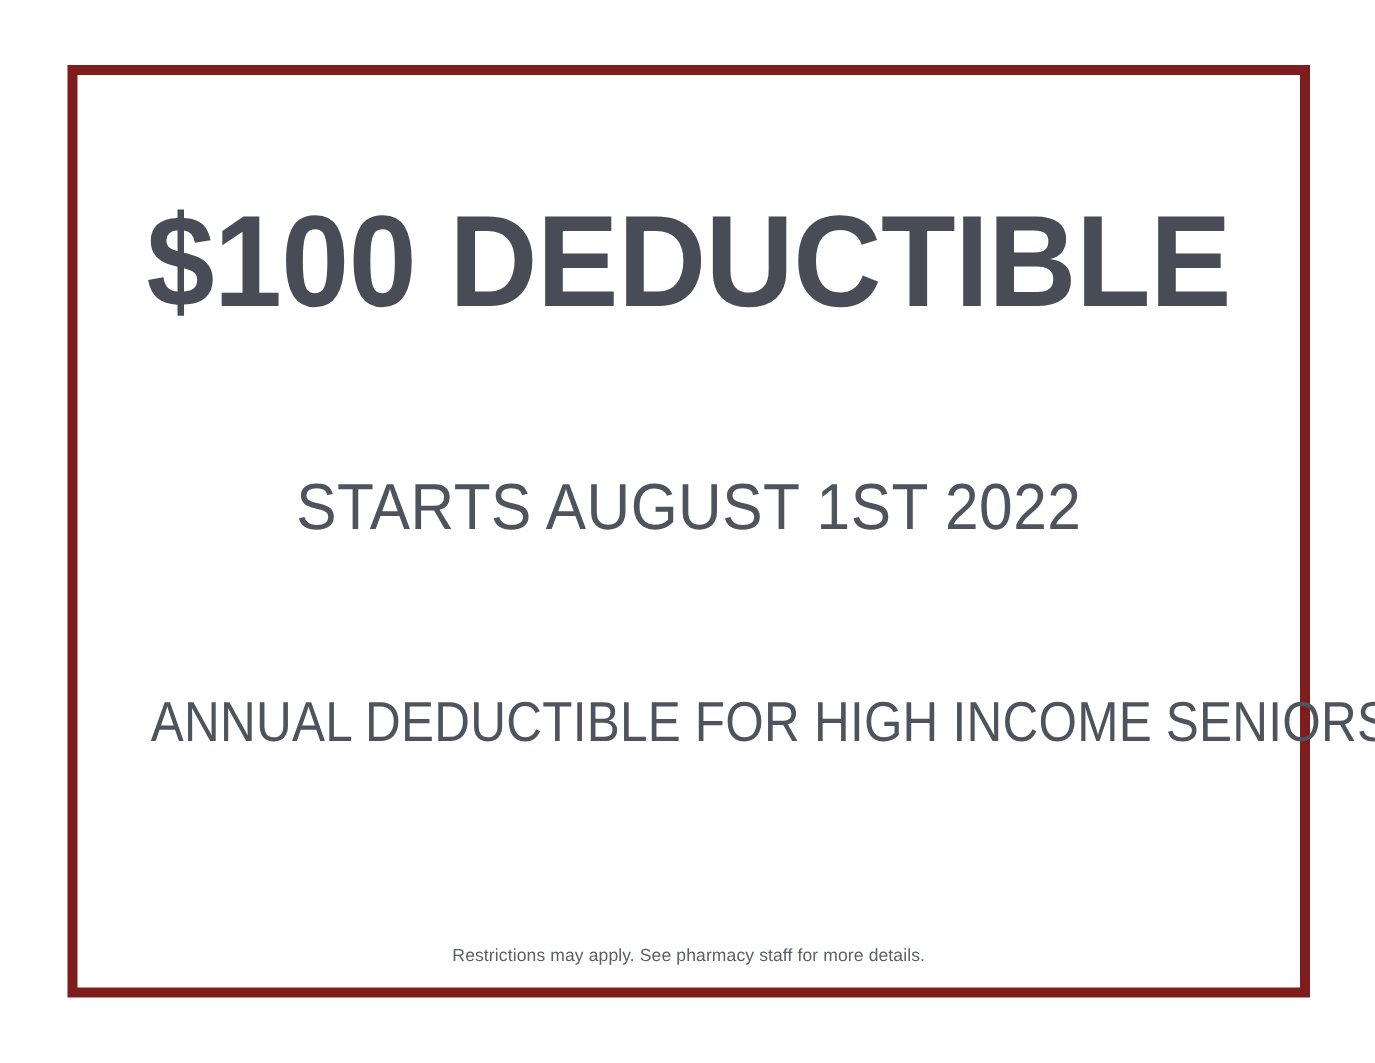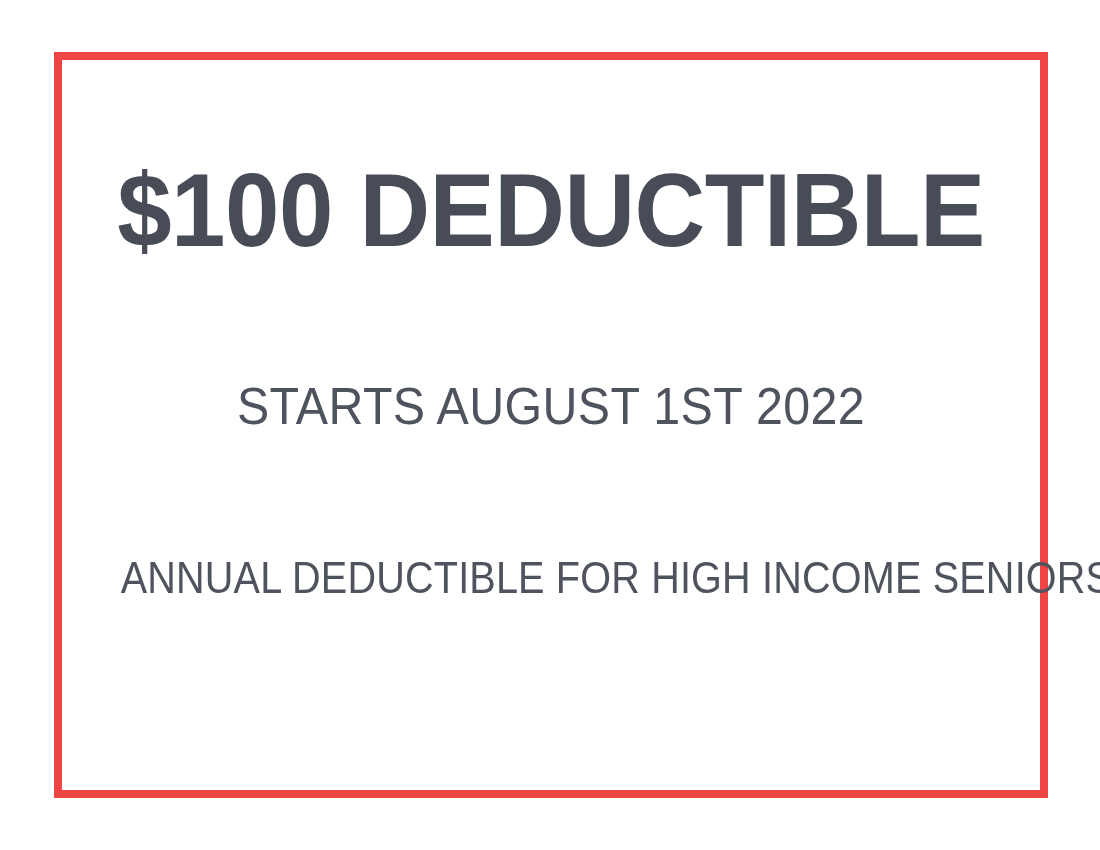--- a/index.html
+++ b/index.html
@@ -20,21 +20,21 @@
     overflow: hidden;
   }
 
   
   #sign-frame {
     position: absolute;
     left: 54px;
     top: 52px;
     width: 994px;
     height: 746px;
-    border: 8px solid #ef4444;
+    border: 8px solid #7f1d1d;
     background: #ffffff;
   }
 
   
   #sign-content {
     position: absolute;
     left: 0;
     top: 0;
     right: 0;
     bottom: 0;
@@ -120,18 +120,19 @@
   <div id="sign-frame">
 
     <div id="sign-content">
 
       <div class="headline">$100 DEDUCTIBLE</div>
 
       <div class="subtitle">STARTS AUGUST 1ST 2022</div>
 
       <div class="tagline">ANNUAL DEDUCTIBLE FOR HIGH INCOME SENIORS</div>
 
+      <div class="disclaimer">Restrictions may apply. See pharmacy staff for more details.</div>
 
     </div>
 
   </div>
 
 </div>
 
 </body></html>

